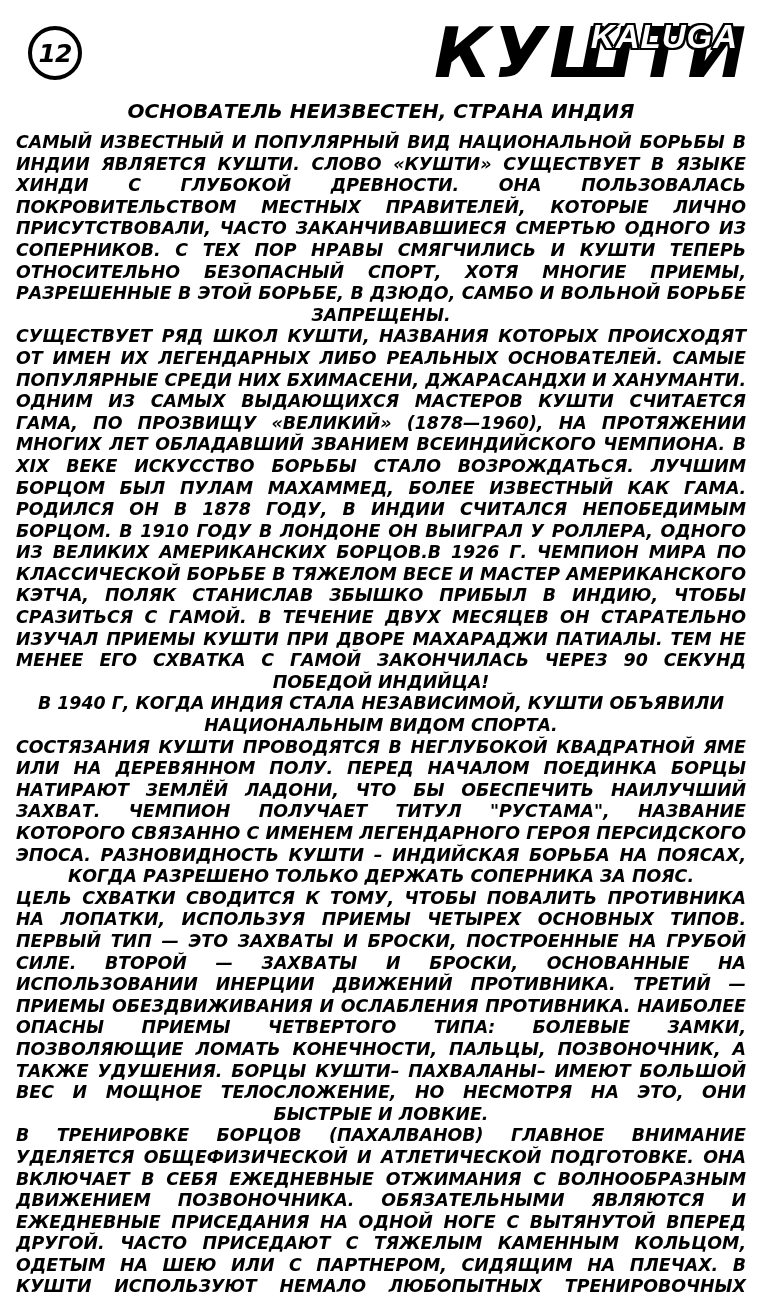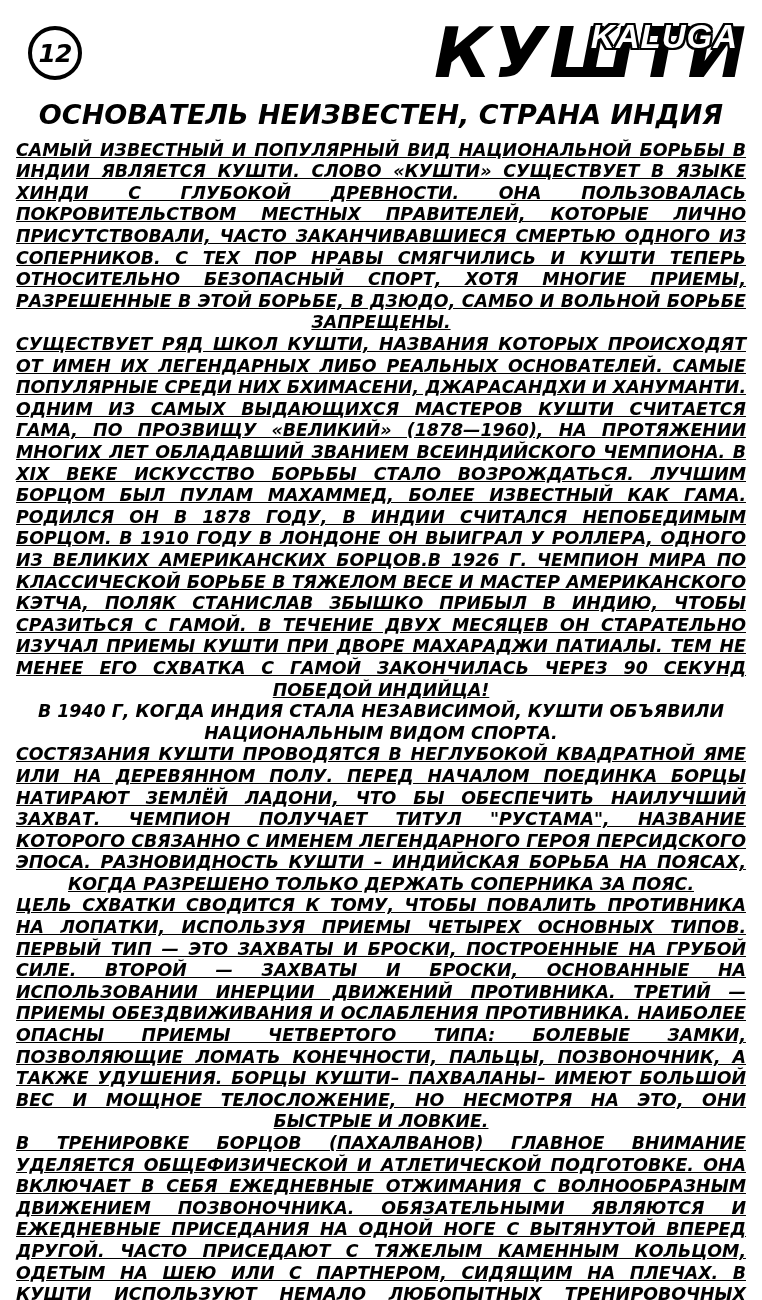--- a/index.html
+++ b/index.html
@@ -80,21 +80,21 @@
        0 2px 0 #000,  0 -2px 0 #000,
        2px 2px 0 #000, -2px -2px 0 #000,
        2px -2px 0 #000, -2px 2px 0 #000;
   }
 
   .subtitle {
     text-align: center;
     font-family: "DejaVu Sans", sans-serif;
     font-weight: bold;
     font-style: italic;
-    font-size: 27px;
+    font-size: 20px;
     letter-spacing: 0px;
     margin: 4px 0 10px 0;
     line-height: 1.1;
   }
 
   
   .article {
     font-family: "DejaVu Sans", sans-serif;
     font-weight: bold;
     font-style: italic;
@@ -104,21 +104,20 @@
     text-align-last: center;
     letter-spacing: 0px;
     padding: 0 2px;
   }
   .article p {
     margin: 0;
     text-indent: 0;
   }
   .article p.indent {
     text-indent: 0;
-    text-decoration: underline;
   }
   .article p.centered {
     text-align: center;
     text-align-last: center;
   }
 </style>
 </head>
 <body>
 
 <div class="page">

